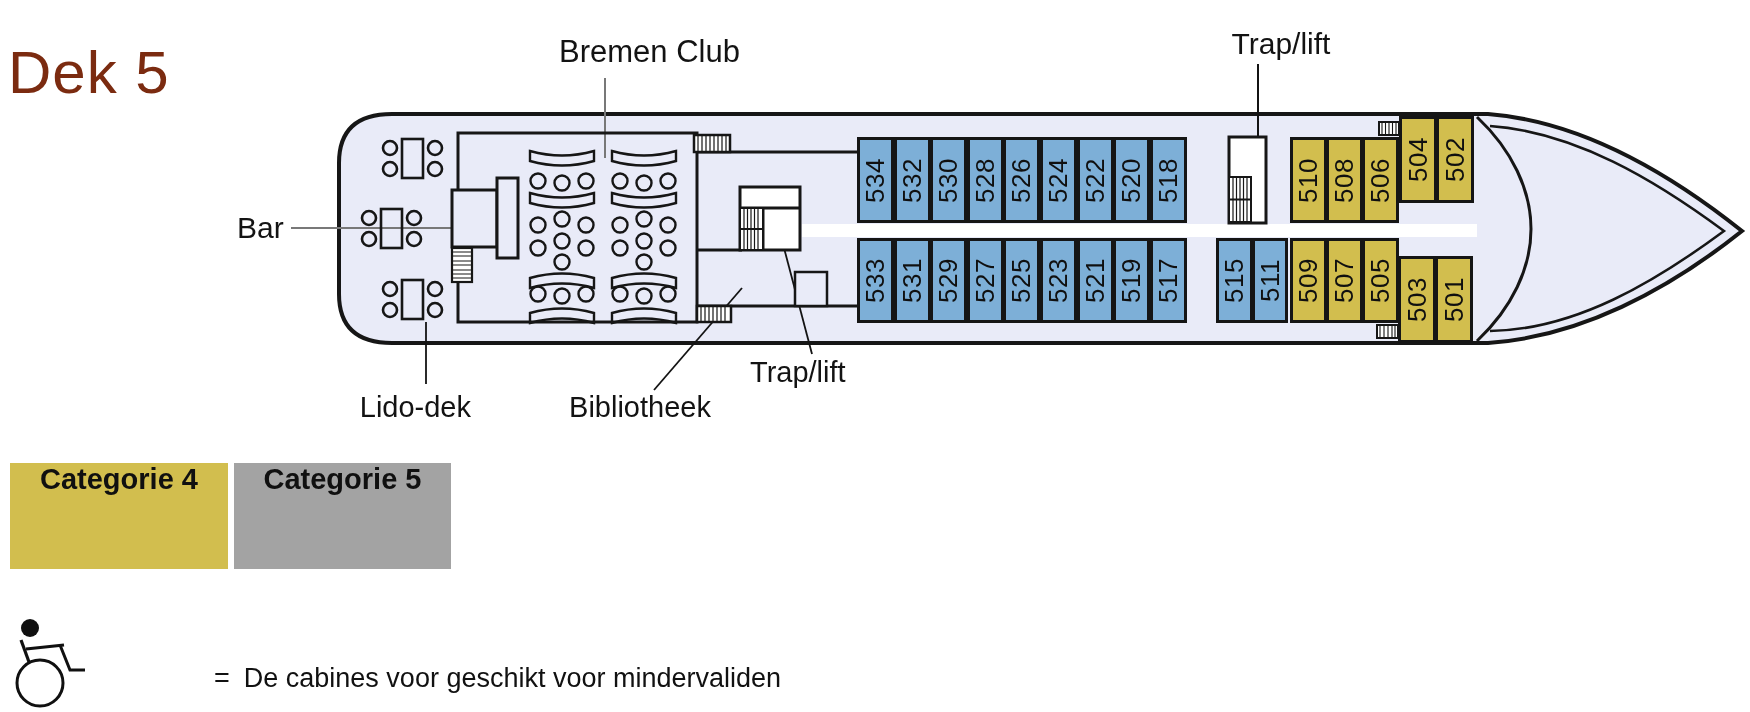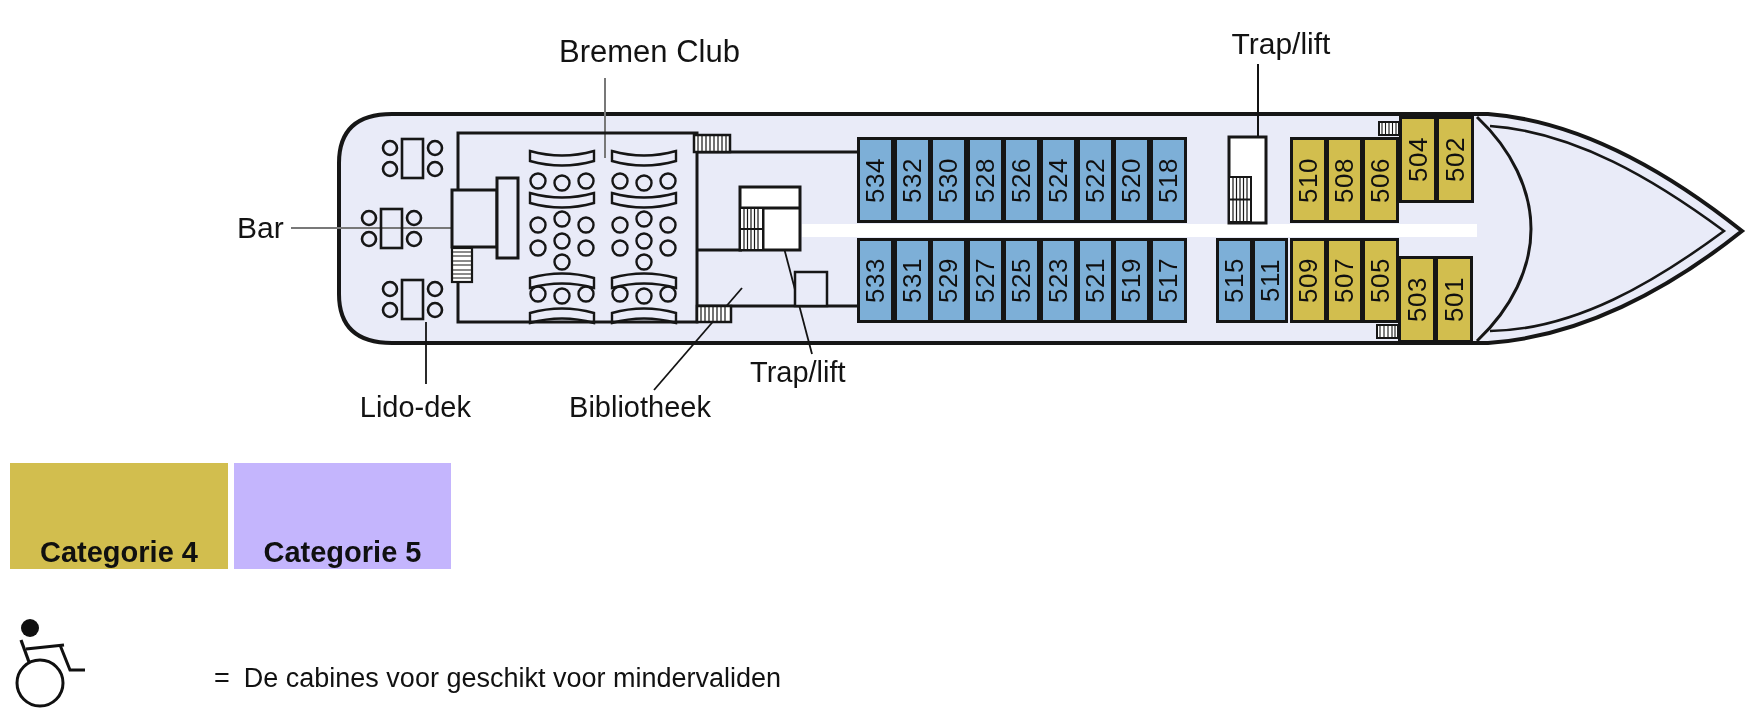--- a/index.html
+++ b/index.html
@@ -12,21 +12,21 @@
   #lbl-bremen{left:559px;top:34px;width:200px;font-size:31px;}
   #lbl-traplift-top{left:1224px;top:27px;width:114px;text-align:center;font-size:30px;}
   #lbl-bar{left:237px;top:211px;font-size:30px;}
   #lbl-lido{left:351px;top:391px;width:120px;text-align:right;font-size:29px;}
   #lbl-biblio{left:565px;top:391px;width:150px;text-align:center;font-size:29px;}
   #lbl-traplift-bottom{left:750px;top:356px;font-size:29px;}
   .cabin{position:absolute;box-sizing:border-box;border:3px solid #151515;
          display:flex;align-items:center;justify-content:center;}
   .cabin span{transform:rotate(-90deg);font-size:26px;font-weight:500;
               letter-spacing:.5px;color:#101010;white-space:nowrap;}
-  .legend-box{position:absolute;display:flex;align-items:flex-end;justify-content:center;
+  .legend-box{position:absolute;display:flex;align-items:flex-start;justify-content:center;
               font-size:29px;font-weight:bold;color:#101010;}
   #legend-cat4{left:10px;top:463px;width:218px;height:106px;}
   #legend-cat5{left:234px;top:463px;width:217px;height:106px;}
   #wheelchair-note{position:absolute;left:214px;top:663px;font-size:27px;
                    display:flex;gap:14px;align-items:baseline;}
 </style>
 </head>
 <body>
 
 <div id="stage">
@@ -268,31 +268,32 @@
         <span>505</span>
       </div>
       <div class="cabin" style="left: 1398px; top: 256px; width: 38px; height: 87px; background: rgb(210, 190, 78);">
         <span>503</span>
       </div>
       <div class="cabin" style="left: 1435px; top: 256px; width: 38px; height: 87px; background: rgb(210, 190, 78);">
         <span>501</span>
       </div>
     </div>
 
+  <div id="dek-title" class="lbl" style="color: rgb(123, 43, 16);">Dek 5</div>
   <div id="lbl-bremen" class="lbl">Bremen Club</div>
   <div id="lbl-traplift-top" class="lbl">Trap/lift</div>
   <div id="lbl-bar" class="lbl">Bar</div>
   <div id="lbl-lido" class="lbl">Lido-dek</div>
   <div id="lbl-biblio" class="lbl">Bibliotheek</div>
   <div id="lbl-traplift-bottom" class="lbl">Trap/lift</div>
 
   <div id="legend-cat4" class="legend-box" style="background: rgb(210, 190, 78);">
     <span>Categorie 4</span>
   </div>
-  <div id="legend-cat5" class="legend-box" style="background: #c4b5fd;">
+  <div id="legend-cat5" class="legend-box" style="background: #a3a3a3;">
     <span>Categorie 5</span>
   </div>
 
   <div id="wheelchair-note">
     <span>=</span>
     <span>De cabines voor geschikt voor mindervaliden</span>
   </div>
 
 </div>
 

